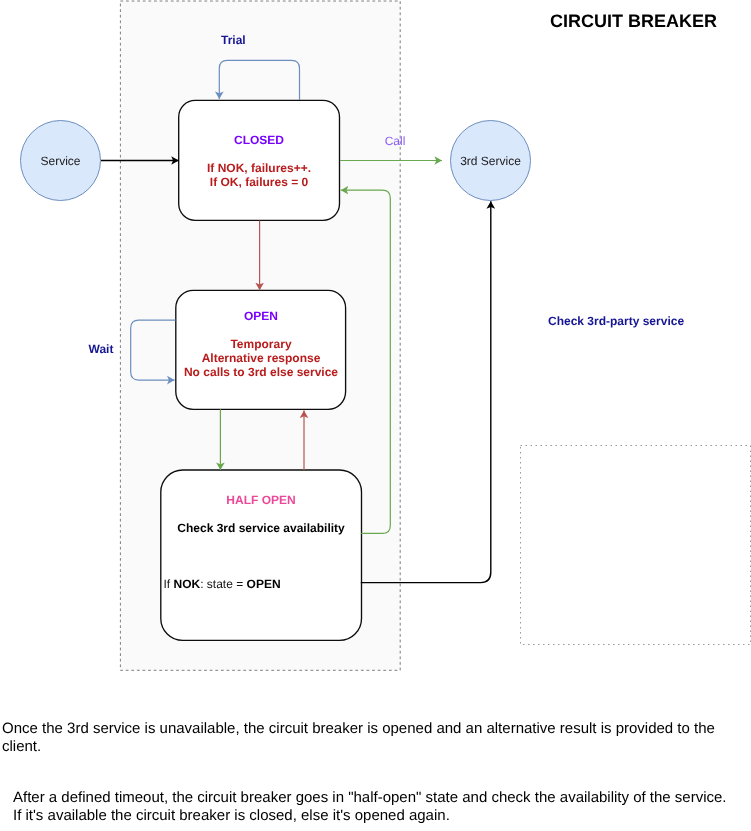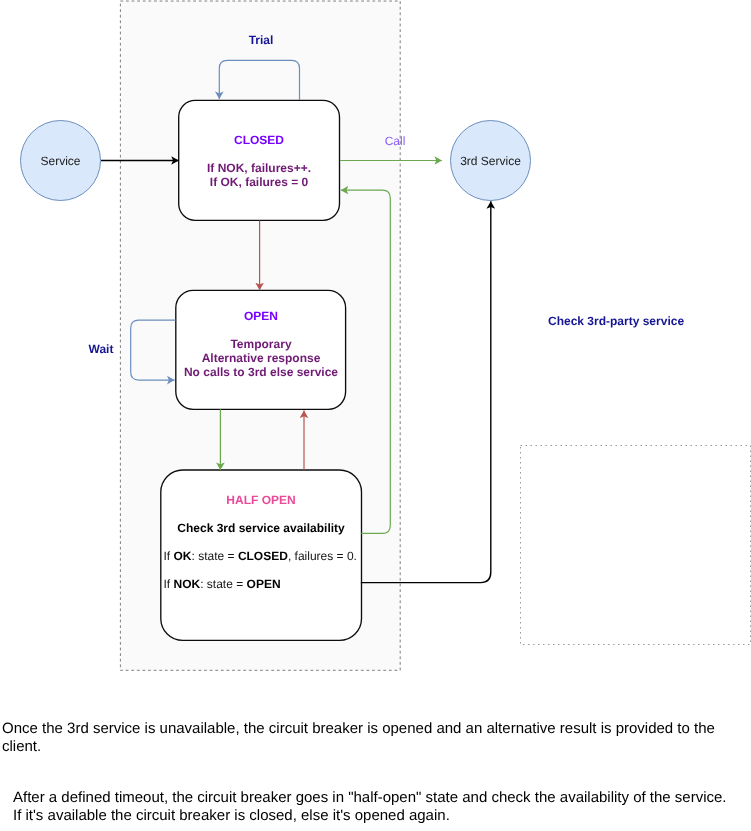--- a/index.html
+++ b/index.html
@@ -10,21 +10,21 @@
        text-rendering:geometricPrecision;}
   #root{position:relative;width:751px;height:831px;overflow:hidden;background:#fff;}
   .abs{position:absolute;}
   svg#canvas{position:absolute;left:0;top:0;width:751px;height:831px;overflow:visible;}
 
   
   .t{position:absolute;white-space:nowrap;color:#000;}
   .page-title{font-size:18px;font-weight:bold;letter-spacing:0px;color:#000;}
   .node-label{font-size:12px;color:#1a1a1a;}
   .state-name{font-size:12px;font-weight:bold;color:#7700ff;}
-  .state-body{font-size:12px;font-weight:bold;color:#701a75;line-height:14px;text-align:center;}
+  .state-body{font-size:12px;font-weight:bold;color:#b91c1c;line-height:14px;text-align:center;}
   .edge-label{font-size:12px;font-weight:bold;color:#161695;}
   .edge-label-plain{font-size:12px;font-weight:normal;color:#8b5cf6;}
   .note{font-size:12px;font-weight:bold;color:#161695;}
   .legend-label{font-size:12px;color:#1a1a1a;}
   .para{position:absolute;font-size:15px;color:#000;line-height:18px;}
   .hostate{font-size:12px;font-weight:bold;color:#000;}
   .holine{font-size:12px;color:#141414;}
   .holine b{color:#000;font-weight:bold;}
   .swatch{left:0;top:0;width:21px;height:21px;}
 </style>
@@ -73,47 +73,45 @@
 
   <path d="M220.4 409.3 L220.4 470" fill="none" stroke-width="1.2" marker-end="url(#ah-green)" stroke="#6aa84f"></path>
 
   <path d="M304 470 L304 410.5" fill="none" stroke-width="1.2" marker-end="url(#ah-red)" stroke="#b85450"></path>
 
   <path d="M360.8 582.6 L480.8 582.6 Q490.8 582.6 490.8 572 L490.8 201.2" fill="none" stroke="#000" stroke-width="1.4" marker-end="url(#ah-black)"></path>
 
   <rect x="520.5" y="445.5" width="230" height="199" fill="#ffffff" stroke="#999999" stroke-width="1" stroke-dasharray="1.5 3.5"></rect>
 </svg>
 
+<div class="t page-title" style="left:550px;top:10.5px;">CIRCUIT BREAKER</div>
 
 <div class="t node-label" style="left:0;top:154px;width:121px;text-align:center;">Service</div>
 <div class="t node-label" style="left:430px;top:154px;width:121px;text-align:center;">3rd Service</div>
 
 <div class="t state-name" style="left: 178px; top: 133px; width: 162px; text-align: center; color: rgb(119, 0, 255);">CLOSED</div>
 <div class="state-body abs" style="left:178px;top:161px;width:162px;">
   <div>If NOK, failures++.</div>
   <div>If OK, failures = 0</div>
 </div>
 
 <div class="t state-name" style="left: 176px; top: 309px; width: 170px; text-align: center; color: rgb(119, 0, 255);">OPEN</div>
 <div class="state-body abs" style="left:176px;top:337px;width:170px;">
   <div>Temporary</div>
   <div>Alternative response</div>
   <div>No calls to 3rd else service</div>
 </div>
 
 <div class="t state-name" style="left: 161px; top: 493px; width: 200px; text-align: center; color: #ec4899;">HALF OPEN</div>
 <div class="t hostate" style="left:161px;top:521px;width:200px;text-align:center;">Check 3rd service availability</div>
-<div class="t holine" style="left:163.5px;top:549px;">
-  <span>If </span><b>OK</b><span>: state = </span><b>CLOSED</b><span>, failures = 0.</span>
-</div>
 <div class="t holine" style="left:163.5px;top:577px;">
   <span>If </span><b>NOK</b><span>: state = </span><b>OPEN</b>
 </div>
 
-<div class="t edge-label" style="left: 221px; top: 33px; width: 80px; text-align: center; color: rgb(22, 22, 149);">Trial</div>
+<div class="t edge-label" style="left: 221px; top: 33px; width: 80px; text-align: left; color: rgb(22, 22, 149);">Trial</div>
 <div class="t edge-label-plain" style="left:355px;top:134px;width:80px;text-align:center;">Call</div>
 <div class="t edge-label" style="left: 71px; top: 342px; width: 60px; text-align: center; color: rgb(22, 22, 149);">Wait</div>
 
 <div class="t note" style="left: 548px; top: 314px; color: rgb(22, 22, 149);">Check 3rd-party service</div>
 
 
 <div class="para" style="left:2px;top:720px;width:716px;">Once the 3rd service is unavailable, the circuit breaker is opened and an alternative result is provided to the client.</div>
 <div class="para" style="left:2px;top:789px;width:716px;margin-left:11px;">After a defined timeout, the circuit breaker goes in "half-open" state and check the availability of the service. If it's available the circuit breaker is closed, else it's opened again.</div>
 
 </div>

